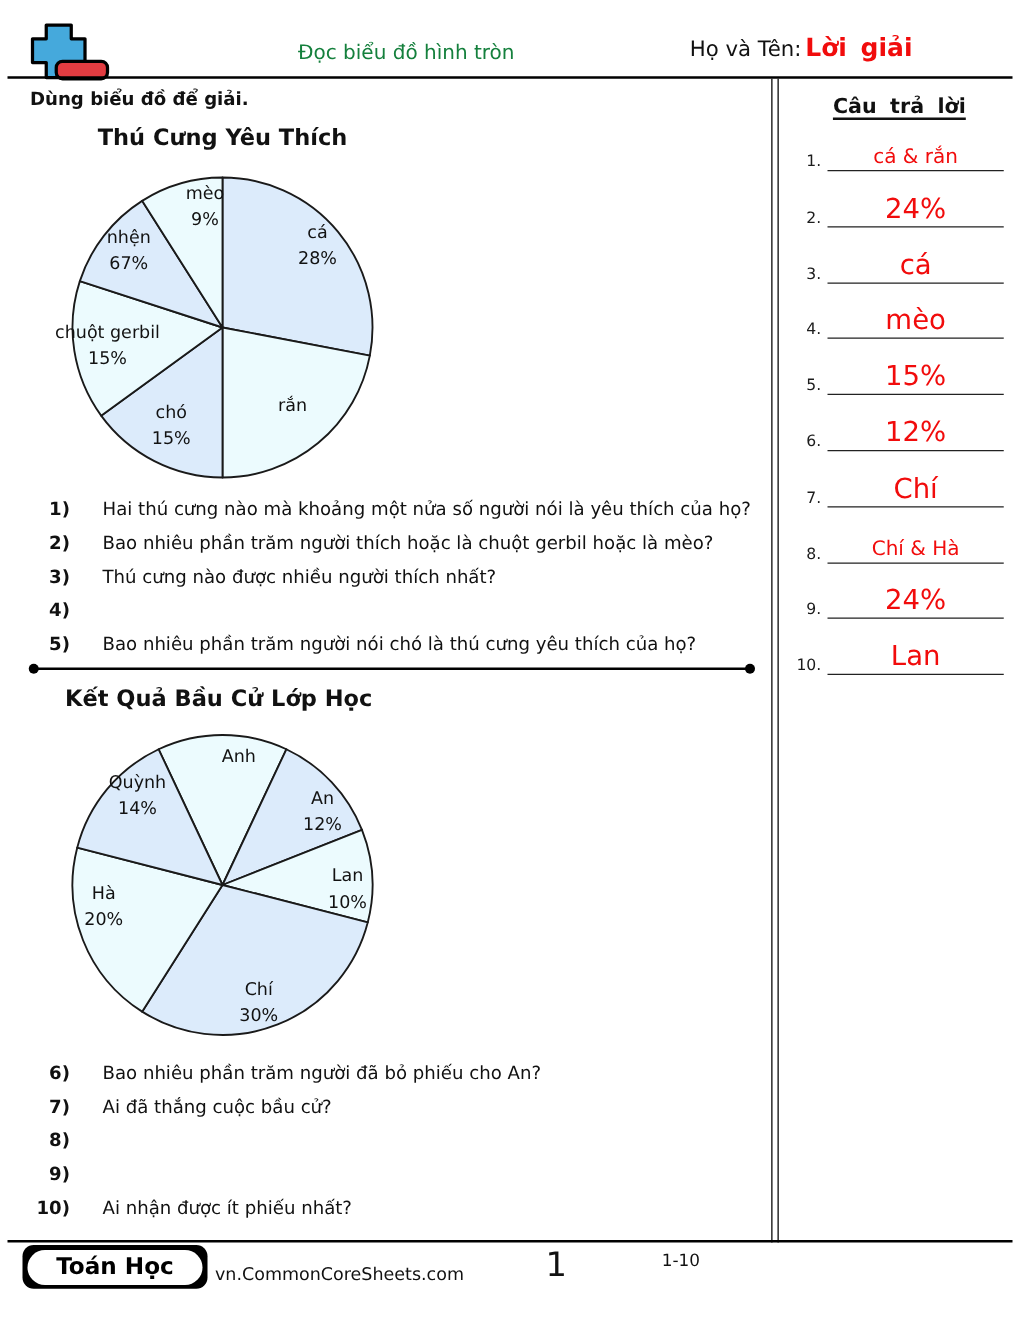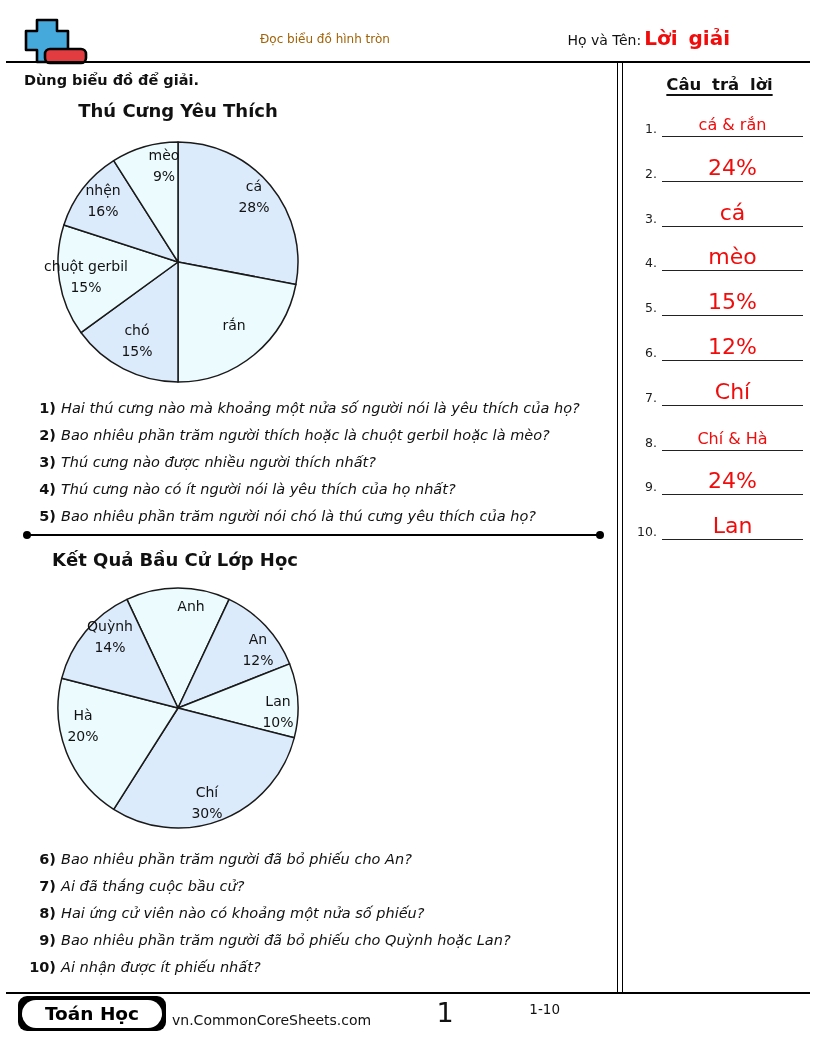--- a/index.html
+++ b/index.html
@@ -1,43 +1,43 @@
 <!DOCTYPE html>
 <html><head>
 <meta charset="utf-8">
 <style>
   * { margin:0; padding:0; box-sizing:border-box; }
   body { background:#fff; font-family:"DejaVu Sans","Liberation Sans",sans-serif; color:#111; }
   .sheet { position:relative; width:816px; height:1056px; background:#fff; overflow:hidden; }
 
   
   .logo { position:absolute; left:8px; top:8px; }
-  .page-title { position:absolute; left:100px; top:32px; width:450px; text-align:center; font-size:12px; color:#a16207; }
+  .page-title { position:absolute; left:100px; top:32px; width:450px; text-align:center; font-size:16px; color:#15803d; }
   .name-row { position:absolute; left:430px; top:26px; width:300px; display:flex; justify-content:flex-end; align-items:baseline; }
-  .name-label { font-size:14px; }
+  .name-label { font-size:17px; }
   .answer-key { font-size:20px; font-weight:bold; color:#f10c0c; margin-left:3px; word-spacing:4px; }
   .header-rule { position:absolute; left:6px; top:61px; width:804px; border-top:2.5px solid #000; }
 
   
   .instruction { position:absolute; left:24px; top:72px; font-weight:bold; font-size:14.5px; }
   .chart { position:absolute; width:244px; height:244px; }
   #chart-0 { left:56px; top:140px; }
   #chart-1 { left:56px; top:586px; }
   .chart-title { position:absolute; width:300px; text-align:center; font-weight:bold; font-size:18px; }
   #chart-title-0 { left:28px; top:100px; }
   #chart-title-1 { left:25px; top:549px; }
   .pie { position:absolute; left:0; top:0; width:244px; height:244px; }
   .pie-label { position:absolute; transform:translate(-50%,-50%); text-align:center; font-size:14px; line-height:21px; white-space:nowrap; color:#121212; }
 
   .questions { position:absolute; left:24px; width:586px; }
   #questions-0 { top:395px; }
   #questions-1 { top:846px; }
   .q-row { display:flex; align-items:center; height:26.8px; font-size:14.5px; }
   .q-num { width:32px; text-align:right; font-weight:bold; flex:none; }
-  .q-text { margin-left:5px; white-space:nowrap;font-style:italic; }
+  .q-text { margin-left:26px; white-space:nowrap; }
 
   .sep-line { position:absolute; left:28px; top:534px; width:572px; border-top:2.5px solid #000; }
   .sep-dot { position:absolute; top:531px; width:8px; height:8px; border-radius:50%; background:#000; }
   .sep-dot.left { left:23px; } .sep-dot.right { left:596px; }
 
   
   .col-divider { position:absolute; left:617px; top:63px; width:6px; height:931px;
                  border-left:1.6px solid #000; border-right:1.6px solid #000; }
   .answers-panel { position:absolute; left:623px; top:63px; width:193px; height:931px; }
   .answers-title { position:absolute; left:0; top:12px; width:100%; text-align:center; font-weight:bold;
@@ -103,21 +103,21 @@
       <div class="pie-label" style="left: 81px; top: 201px;">
         <div>chó</div>
         <div>15%</div>
       </div>
       <div class="pie-label" style="left: 30px; top: 137px;">
         <div>chuột gerbil</div>
         <div>15%</div>
       </div>
       <div class="pie-label" style="left: 47px; top: 61px;">
         <div>nhện</div>
-        <div>16%</div>
+        <div>67%</div>
       </div>
       <div class="pie-label" style="left: 108px; top: 26px;">
         <div>mèo</div>
         <div>9%</div>
       </div>
     </div>
 
   <div class="questions" id="questions-0">
       <div class="q-row">
         <span class="q-num">1)</span>
@@ -126,21 +126,20 @@
       <div class="q-row">
         <span class="q-num">2)</span>
         <span class="q-text">Bao nhiêu phần trăm người thích hoặc là chuột gerbil hoặc là mèo?</span>
       </div>
       <div class="q-row">
         <span class="q-num">3)</span>
         <span class="q-text">Thú cưng nào được nhiều người thích nhất?</span>
       </div>
       <div class="q-row">
         <span class="q-num">4)</span>
-        <span class="q-text">Thú cưng nào có ít người nói là yêu thích của họ nhất?</span>
       </div>
       <div class="q-row">
         <span class="q-num">5)</span>
         <span class="q-text">Bao nhiêu phần trăm người nói chó là thú cưng yêu thích của họ?</span>
       </div>
     </div>
 
   <div class="sep-line"></div>
   <div class="sep-dot left"></div>
   <div class="sep-dot right"></div>
@@ -184,25 +183,23 @@
       <div class="q-row">
         <span class="q-num">6)</span>
         <span class="q-text">Bao nhiêu phần trăm người đã bỏ phiếu cho An?</span>
       </div>
       <div class="q-row">
         <span class="q-num">7)</span>
         <span class="q-text">Ai đã thắng cuộc bầu cử?</span>
       </div>
       <div class="q-row">
         <span class="q-num">8)</span>
-        <span class="q-text">Hai ứng cử viên nào có khoảng một nửa số phiếu?</span>
       </div>
       <div class="q-row">
         <span class="q-num">9)</span>
-        <span class="q-text">Bao nhiêu phần trăm người đã bỏ phiếu cho Quỳnh hoặc Lan?</span>
       </div>
       <div class="q-row">
         <span class="q-num">10)</span>
         <span class="q-text">Ai nhận được ít phiếu nhất?</span>
       </div>
     </div>
 
   <div class="col-divider"></div>
   <div class="answers-panel">
     <div class="answers-title">Câu trả lời</div>

